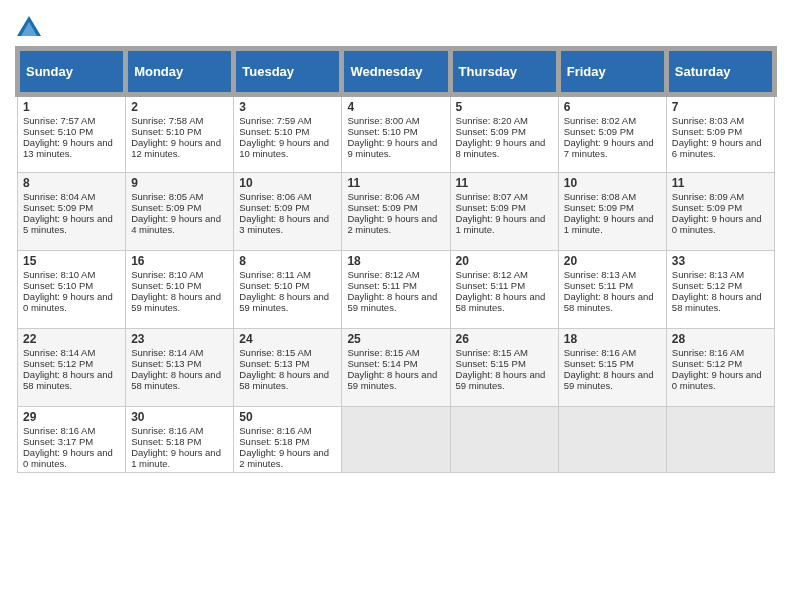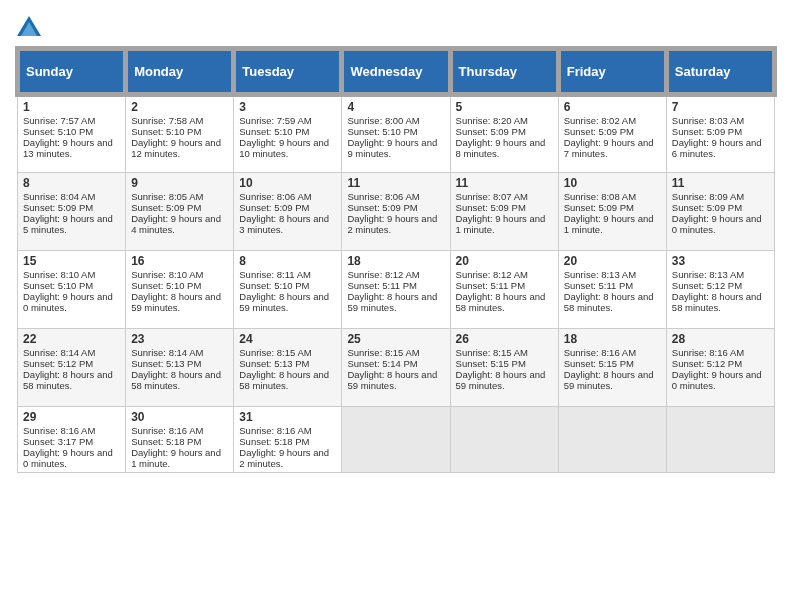--- a/index.html
+++ b/index.html
@@ -156,21 +156,21 @@
           <td><span class="day-num">23</span><span>Sunrise: 8:14 AM</span><br><span>Sunset: 5:13 PM</span><br><span>Daylight: 8 hours and 58 minutes.</span></td>
           <td><span class="day-num">24</span><span>Sunrise: 8:15 AM</span><br><span>Sunset: 5:13 PM</span><br><span>Daylight: 8 hours and 58 minutes.</span></td>
           <td><span class="day-num">25</span><span>Sunrise: 8:15 AM</span><br><span>Sunset: 5:14 PM</span><br><span>Daylight: 8 hours and 59 minutes.</span></td>
           <td><span class="day-num">26</span><span>Sunrise: 8:15 AM</span><br><span>Sunset: 5:15 PM</span><br><span>Daylight: 8 hours and 59 minutes.</span></td>
           <td><span class="day-num">18</span><span>Sunrise: 8:16 AM</span><br><span>Sunset: 5:15 PM</span><br><span>Daylight: 8 hours and 59 minutes.</span></td>
           <td><span class="day-num">28</span><span>Sunrise: 8:16 AM</span><br><span>Sunset: 5:12 PM</span><br><span>Daylight: 9 hours and 0 minutes.</span></td>
         </tr>
         <tr class="last-row">
           <td><span class="day-num">29</span><span>Sunrise: 8:16 AM</span><br><span>Sunset: 3:17 PM</span><br><span>Daylight: 9 hours and 0 minutes.</span></td>
           <td><span class="day-num">30</span><span>Sunrise: 8:16 AM</span><br><span>Sunset: 5:18 PM</span><br><span>Daylight: 9 hours and 1 minute.</span></td>
-          <td><span class="day-num">31</span><span>Sunrise: 8:16 AM</span><br><span>Sunset: 5:18 PM</span><br><span>Daylight: 9 hours and 2 minutes.</span></td>
+          <td><span class="day-num">50</span><span>Sunrise: 8:16 AM</span><br><span>Sunset: 5:18 PM</span><br><span>Daylight: 9 hours and 2 minutes.</span></td>
           <td class="cell-empty"></td>
           <td class="cell-empty"></td>
           <td class="cell-empty"></td>
           <td class="cell-empty"></td>
         </tr>
       </tbody>
   </table>
 </div>
 
 </body></html>

